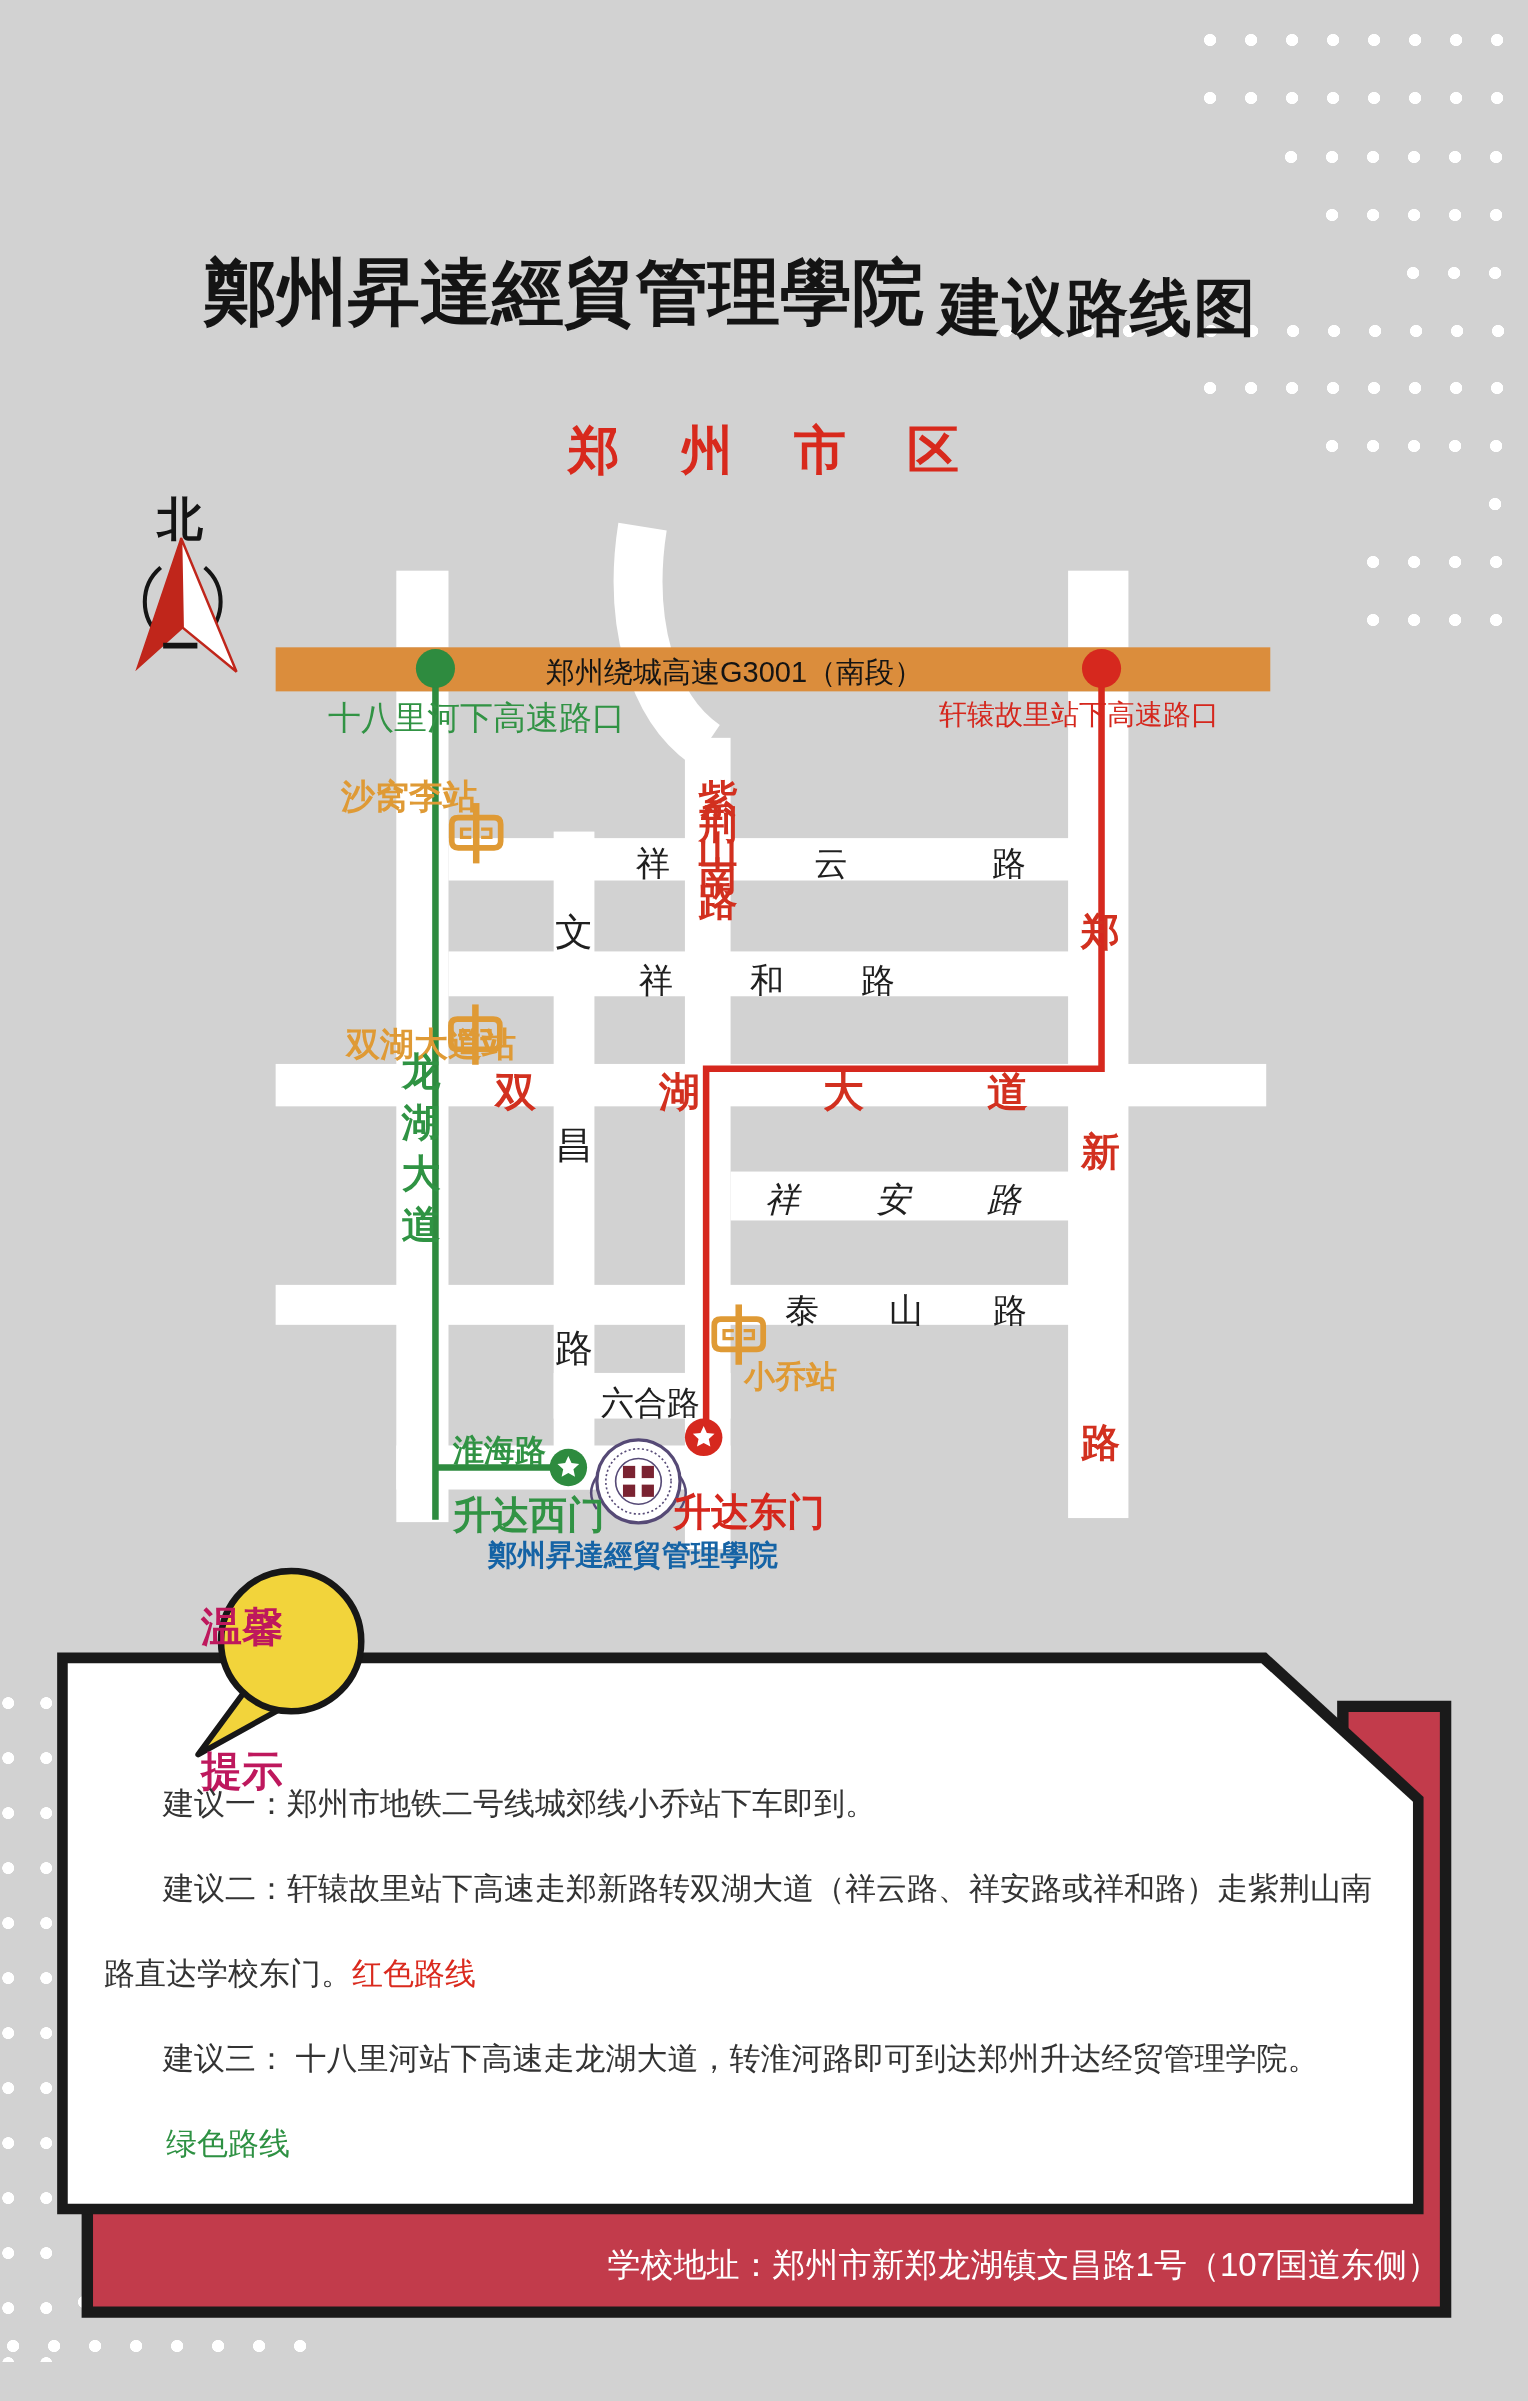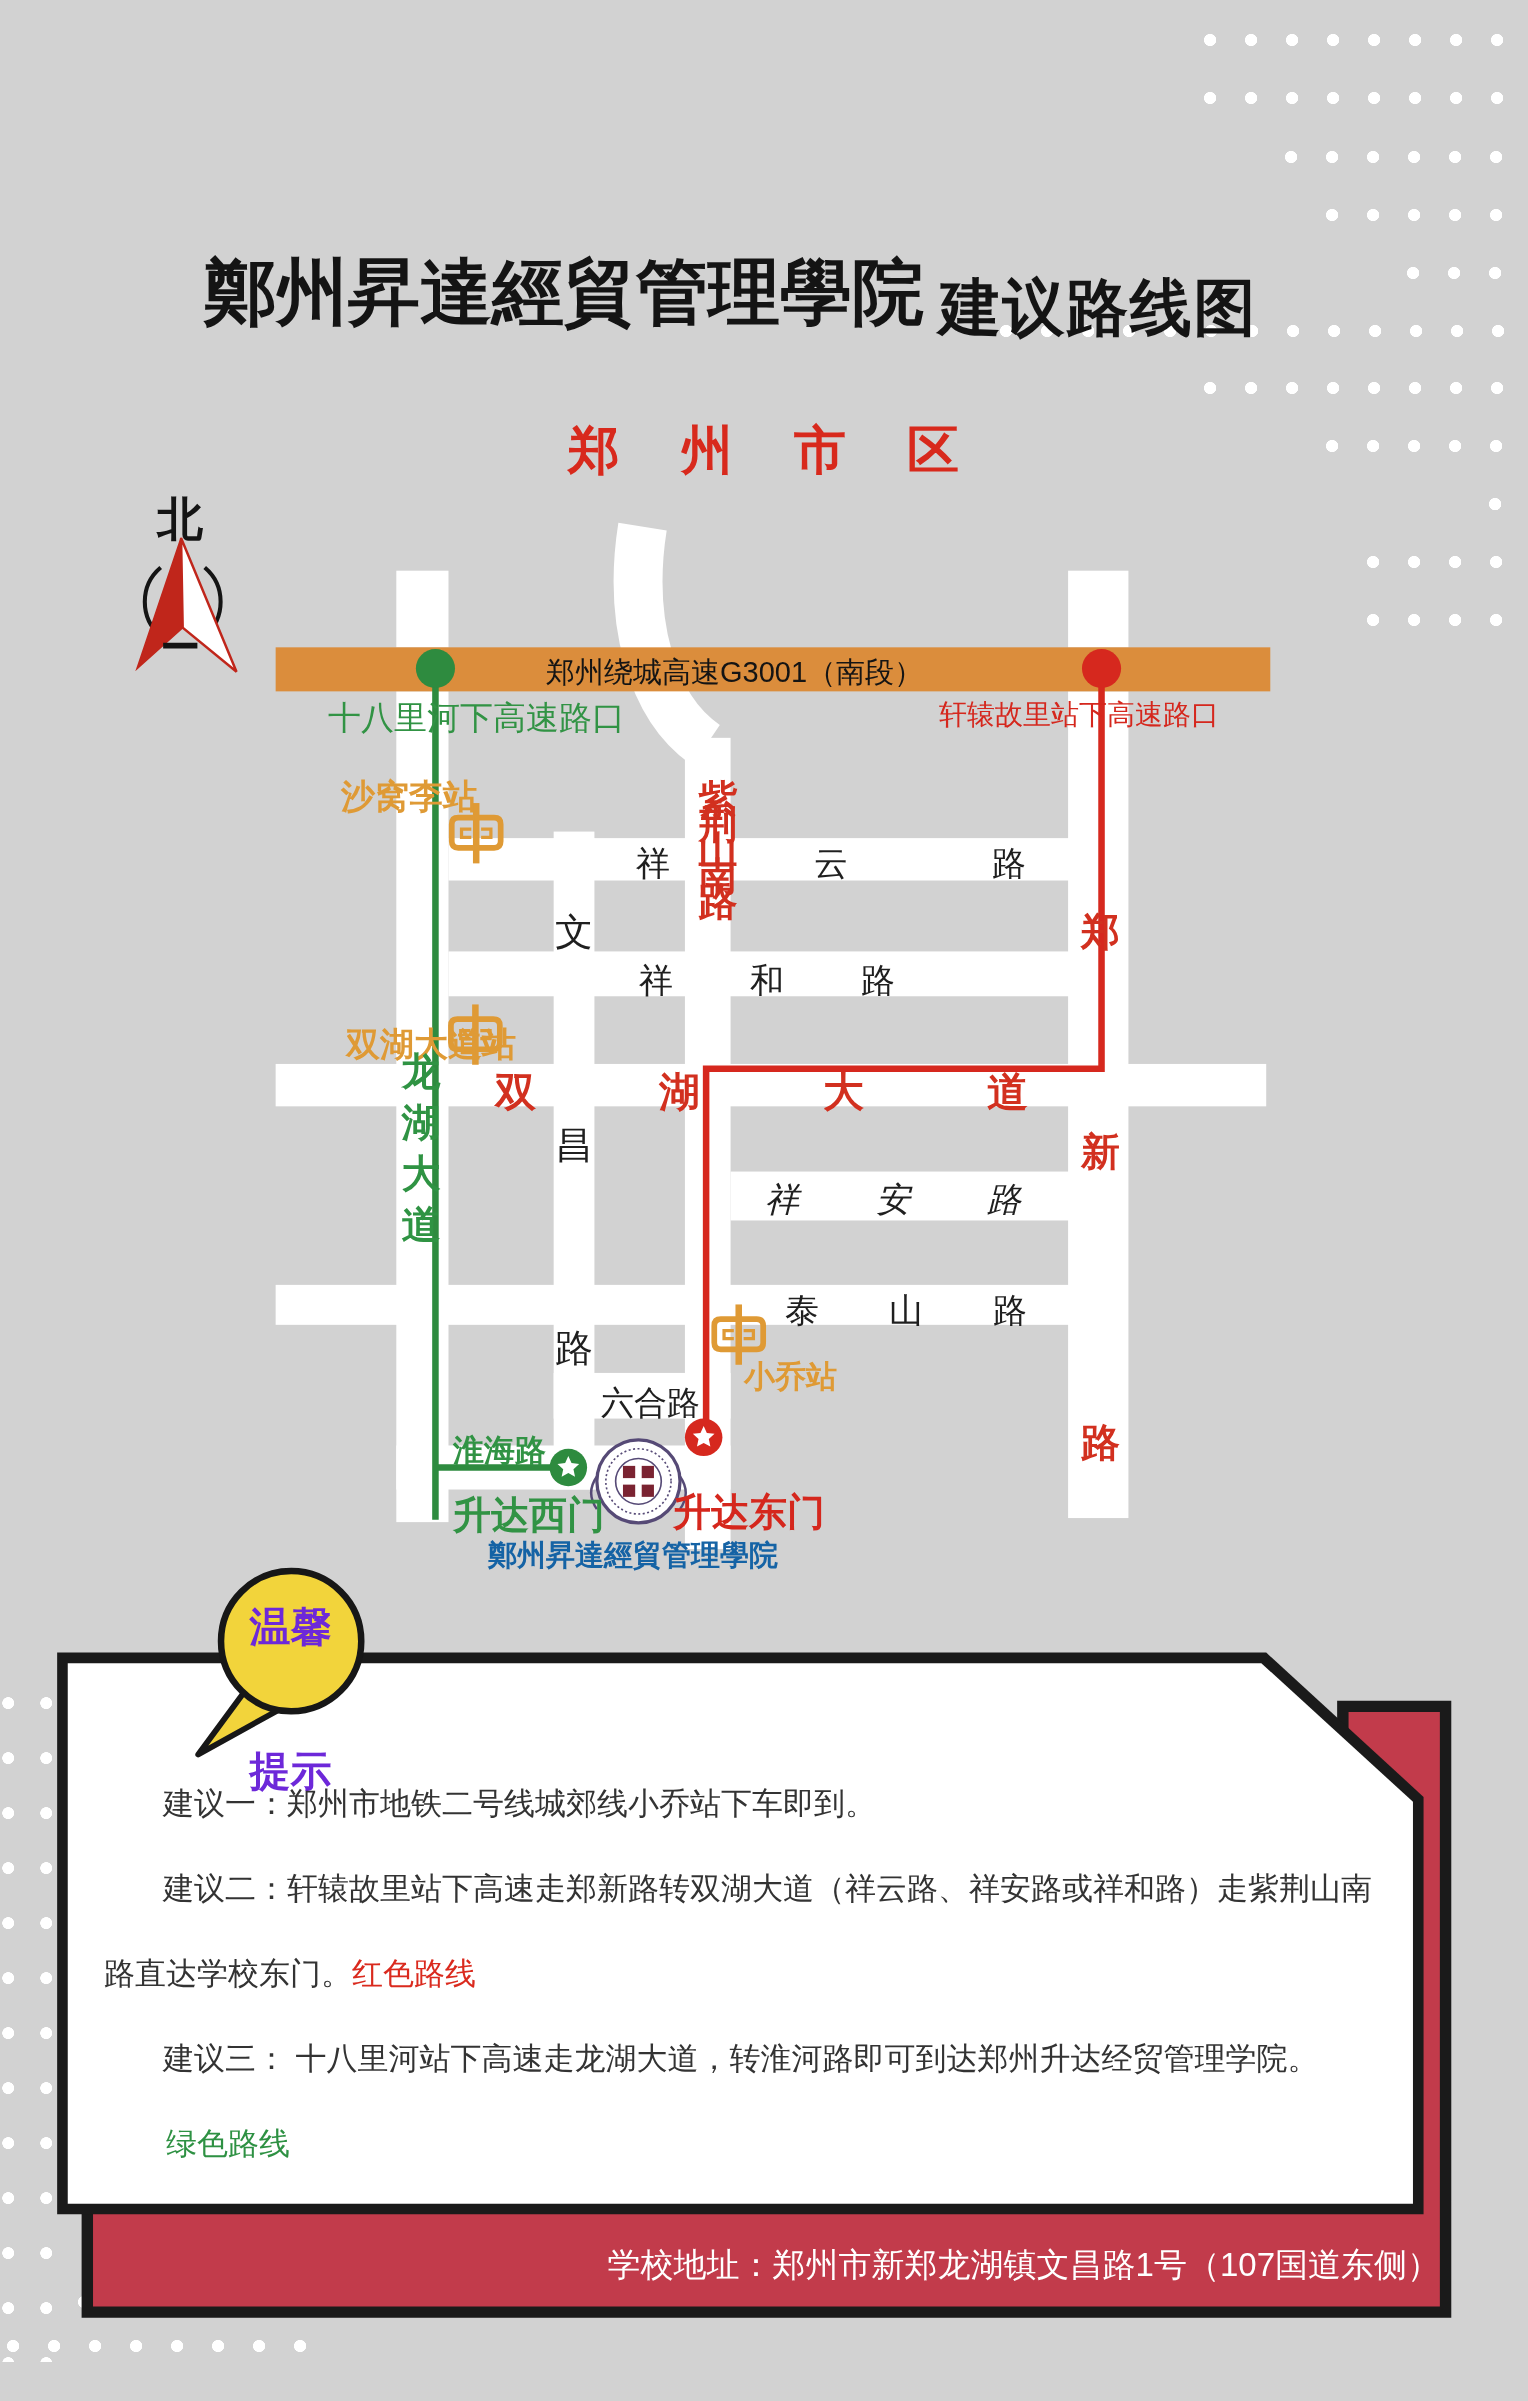--- a/index.html
+++ b/index.html
@@ -24,21 +24,21 @@
   .station{font-size:34px;color:#DF9A35;font-weight:600;}
   .st-small{font-size:31px;color:#DF9A35;font-weight:600;}
   .road-b{font-size:34px;color:#1F1F1F;}
   .road-b1{font-size:38px;color:#1F1F1F;}
   .road-r{font-size:39px;color:#D2301F;font-weight:700;}
   .road-g{font-size:39px;color:#2F9343;font-weight:700;}
   .vtext{writing-mode:vertical-rl;text-orientation:upright;}
   .gate-w{font-size:38px;color:#319344;font-weight:700;}
   .gate-e{font-size:38px;color:#D5271D;font-weight:700;}
   .school-blue{font-family:"DejaVu Serif",serif;font-size:29px;font-weight:700;color:#1563A5;}
-  .tiptext{font-size:41px;font-weight:900;color:#6d28d9;width:179px;text-align:center;}
+  .tiptext{font-size:41px;font-weight:900;color:#be185d;width:179px;text-align:left;}
   .sug{font-size:31px;color:#333333;}
   .sug .hl-red{color:#DA2A1E;}
   .sug-green{font-size:31px;color:#2E9143;}
   .addr{font-size:33px;font-weight:400;color:#ffffff;width:1347px;text-align:right;padding-right:62px;}
 </style>
 </head>
 <body>
 
 <div class="dr" style="left:1204px;top:34px;width:326px;"></div>
 <div class="dr" style="left:1204px;top:92px;width:326px;"></div>

